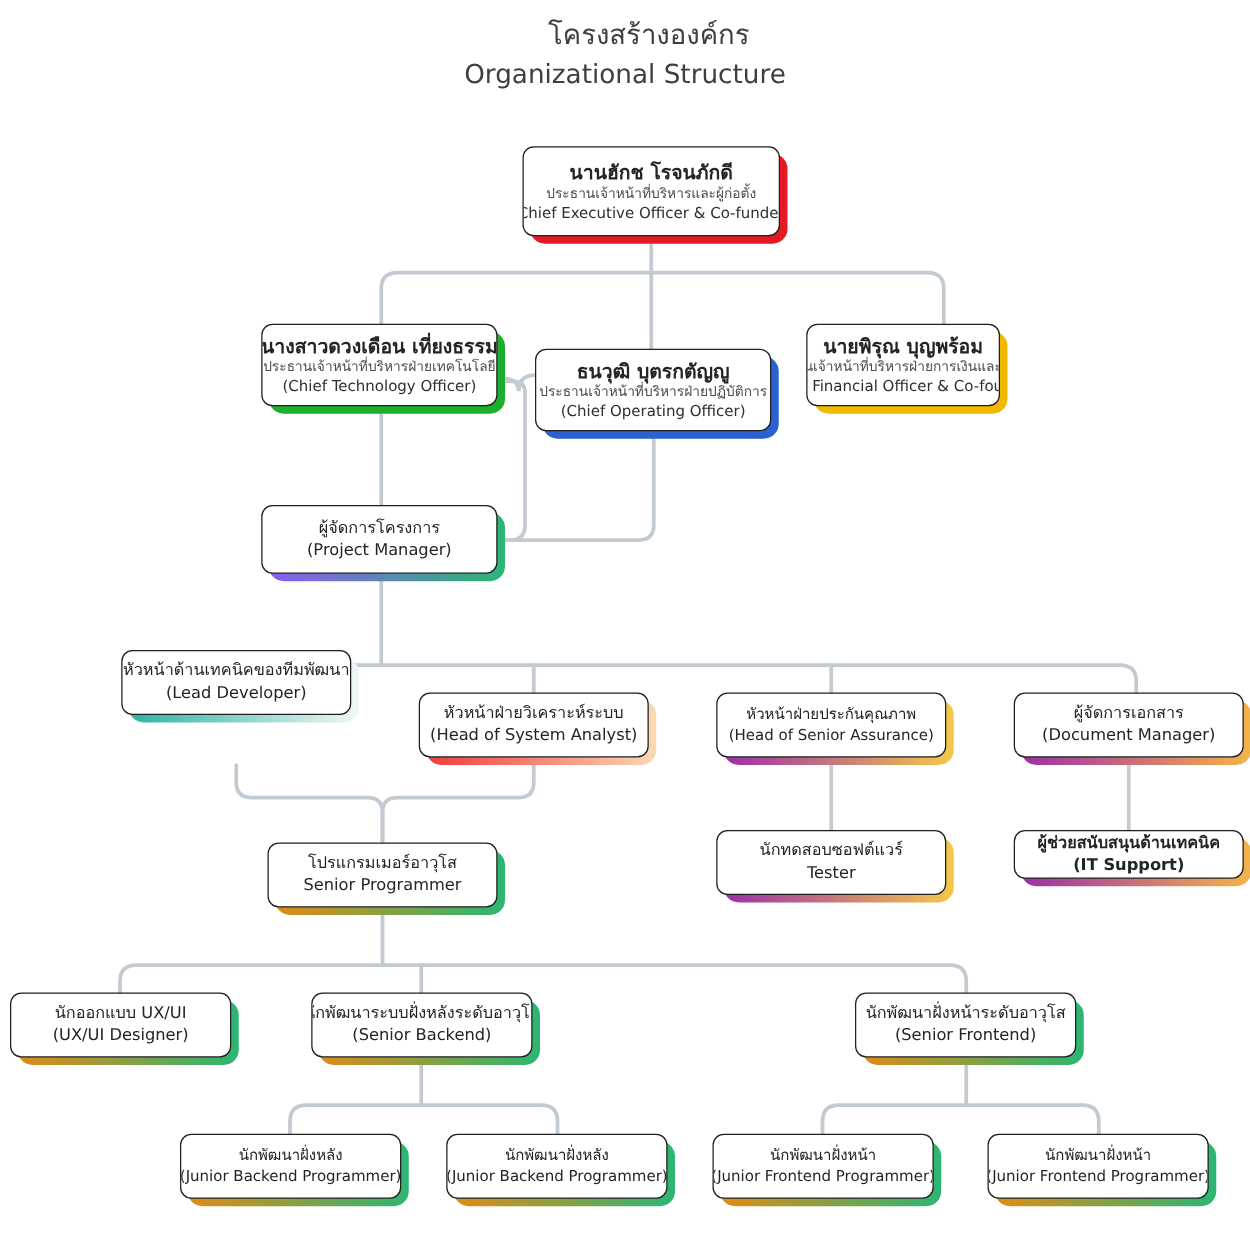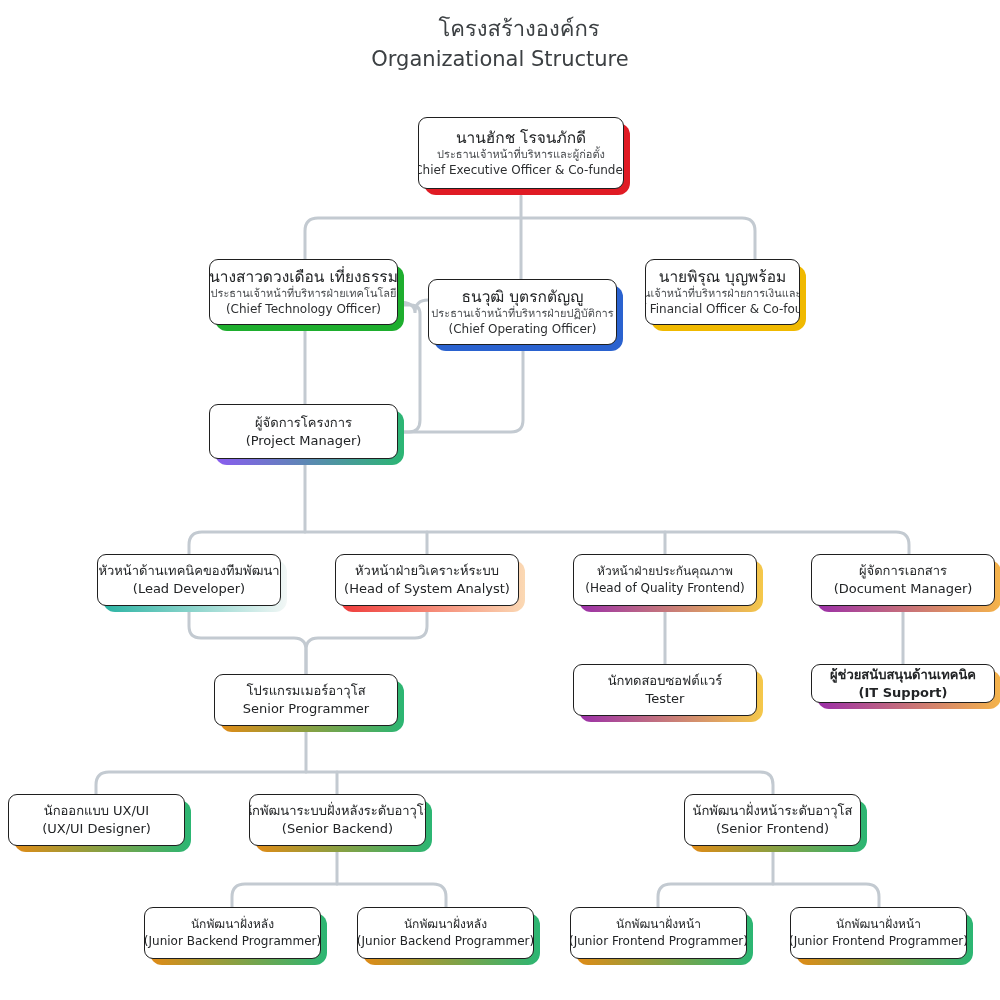--- a/index.html
+++ b/index.html
@@ -35,21 +35,21 @@
     background: #ffffff;
     border: 1.6px solid #1f1f1f;
     border-radius: 9px;
     display: flex; flex-direction: column;
     align-items: center; justify-content: center;
     text-align: center;
     padding: 4px 6px;
     color: #222426;
     overflow: hidden;
   }
-  .l-th-main { font-size: 15.5px; line-height: 20px; font-weight: 400; white-space: nowrap; }
+  .l-th-main { font-size: 15.5px; line-height: 20px; font-weight: 700; white-space: nowrap; }
   .l-sub-th  { font-size: 11px; line-height: 14px; color: #4a4d50; white-space: nowrap; }
   .l-sub-en  { font-size: 12px; line-height: 16px; color: #2c2e30; white-space: nowrap; }
   .l-th      { font-size: 13px; line-height: 18px; white-space: nowrap; }
   .l-en      { font-size: 13px; line-height: 18px; white-space: nowrap; }
   .small .l-th { font-size: 12px; line-height: 17px; }
   .small .l-en { font-size: 12px; line-height: 17px; }
 </style>
 </head>
 <body>
 
@@ -126,39 +126,39 @@
           <div class="l-sub-en">(Chief Financial Officer &amp; Co-founder)</div>
         </div>
       </div>
       <div class="node" style="left: 209px; top: 404px; width: 189px; height: 55px;">
         <div class="shadow" style="background: linear-gradient(90deg, rgb(138, 92, 240) 0%, rgb(43, 182, 115) 100%);"></div>
         <div class="card">
           <div class="l-th">ผู้จัดการโครงการ</div>
           <div class="l-en">(Project Manager)</div>
         </div>
       </div>
-      <div class="node" style="left: 97px; top: 554px; width: 184px; height: 52px;">
+      <div class="node" style="left: 97px; top: 520px; width: 184px; height: 52px;">
         <div class="shadow" style="background: linear-gradient(90deg, rgb(42, 179, 163) 0%, rgb(242, 247, 246) 100%);"></div>
         <div class="card">
           <div class="l-th">หัวหน้าด้านเทคนิคของทีมพัฒนา</div>
           <div class="l-en">(Lead Developer)</div>
         </div>
       </div>
       <div class="node" style="left: 335px; top: 554px; width: 184px; height: 52px; border-radius: 11px;">
         <div class="shadow" style="background: linear-gradient(90deg, rgb(239, 59, 59) 0%, rgb(251, 217, 180) 100%);"></div>
         <div class="card">
           <div class="l-th">หัวหน้าฝ่ายวิเคราะห์ระบบ</div>
           <div class="l-en">(Head of System Analyst)</div>
         </div>
       </div>
       <div class="node small" style="left: 573px; top: 554px; width: 184px; height: 52px;">
         <div class="shadow" style="background: linear-gradient(90deg, rgb(155, 47, 168) 0%, rgb(245, 200, 74) 100%);"></div>
         <div class="card">
           <div class="l-th">หัวหน้าฝ่ายประกันคุณภาพ</div>
-          <div class="l-en">(Head of Quality Frontend)</div>
+          <div class="l-en">(Head of Senior Assurance)</div>
         </div>
       </div>
       <div class="node" style="left: 811px; top: 554px; width: 184px; height: 52px;">
         <div class="shadow" style="background: linear-gradient(90deg, rgb(155, 47, 168) 0%, rgb(245, 180, 74) 100%);"></div>
         <div class="card">
           <div class="l-th">ผู้จัดการเอกสาร</div>
           <div class="l-en">(Document Manager)</div>
         </div>
       </div>
       <div class="node" style="left: 573px; top: 664px; width: 184px; height: 52px;">

